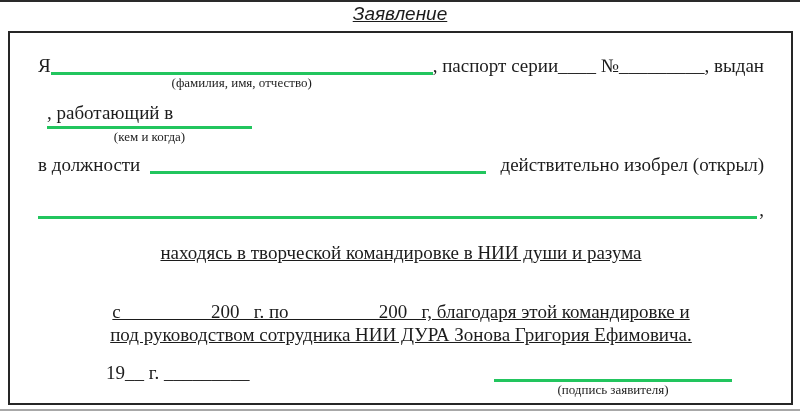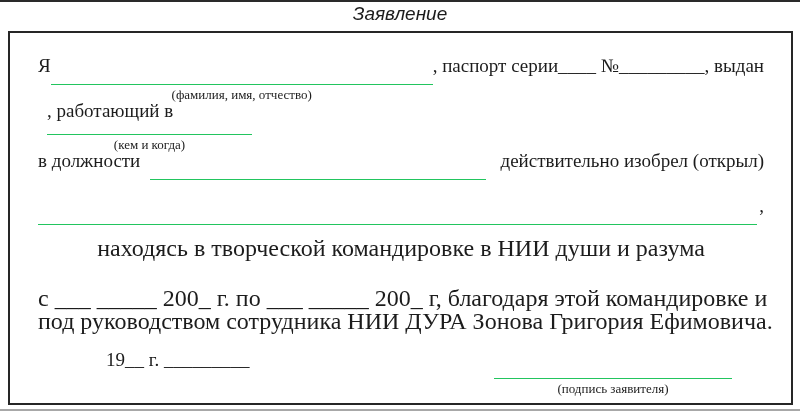--- a/index.html
+++ b/index.html
@@ -6,49 +6,49 @@
   .sheet {
     position:relative; width:800px; height:414px; background:#ffffff;
     font-family:"Liberation Serif","DejaVu Serif",serif; color:#1c1c1c;
     overflow:hidden;
   }
   .top-rule { position:absolute; top:0; left:0; width:100%; height:2px; background:#2a2a2a; }
   .bottom-rule { position:absolute; top:409px; left:0; width:100%; height:2px; background:#a8a8a8; }
   .title {
     position:absolute; top:3px; left:0; width:100%; text-align:center;
     font-family:"Liberation Sans","DejaVu Sans",sans-serif;
-    font-style:italic; font-size:19px; line-height:22px;
+    font-style:italic; font-size:19px; line-height:22px;text-decoration:underline;
   }
   .box {
     position:absolute; left:8px; top:31px; width:785px; height:374px;
     box-sizing:border-box; border:2px solid #262626;
     padding:22px 27px 0 28px;
   }
   .line {
     display:flex; align-items:baseline;
     font-size:19px; line-height:21px; white-space:nowrap;
   }
   .blank {
-    position:relative; top:13px; height:0;
-    border-bottom:1px solid #22c55e;
+    position:relative; top:3px; height:0;
+    border-bottom:3px solid #22c55e;
   }
   .grow { flex:1 1 auto; }
   .cap {
     position:absolute; top:4px; left:0; right:0; text-align:center;
     font-size:13px; line-height:14px; white-space:nowrap;
   }
   .l2 { margin-top:23px;flex-direction:column; }
   .l2 .blank-employer { flex:0 0 auto; width:205px; margin-left:9px; }
   .l3 { margin-top:28px; }
   .l3 .blank-position { flex:1 1 auto; margin-left:10px; margin-right:14px; }
   .l4 { margin-top:24px; }
   .l4 .blank-invention { flex:1 1 auto; margin-right:2px; }
-  .centered { display:block; text-align:center; font-size:24px; white-space:nowrap; }
+  .centered { display:block; text-align:center; font-size:19px; white-space:nowrap;text-decoration:underline; }
   .l5 { margin-top:22px; line-height:21px; }
-  .l6 { margin-top:28px; line-height:23px; }
+  .l6 { margin-top:37px; line-height:23px; }
   .l7 { margin-top:16px; justify-content:space-between; }
   .l7 .date { margin-left:68px; }
   .l7 .blank-signature { flex:0 0 auto; width:238px; margin-right:32px;text-decoration:underline; }
 </style>
 </head>
 <body>
 
 <div class="sheet">
   <div class="top-rule"></div>
 

